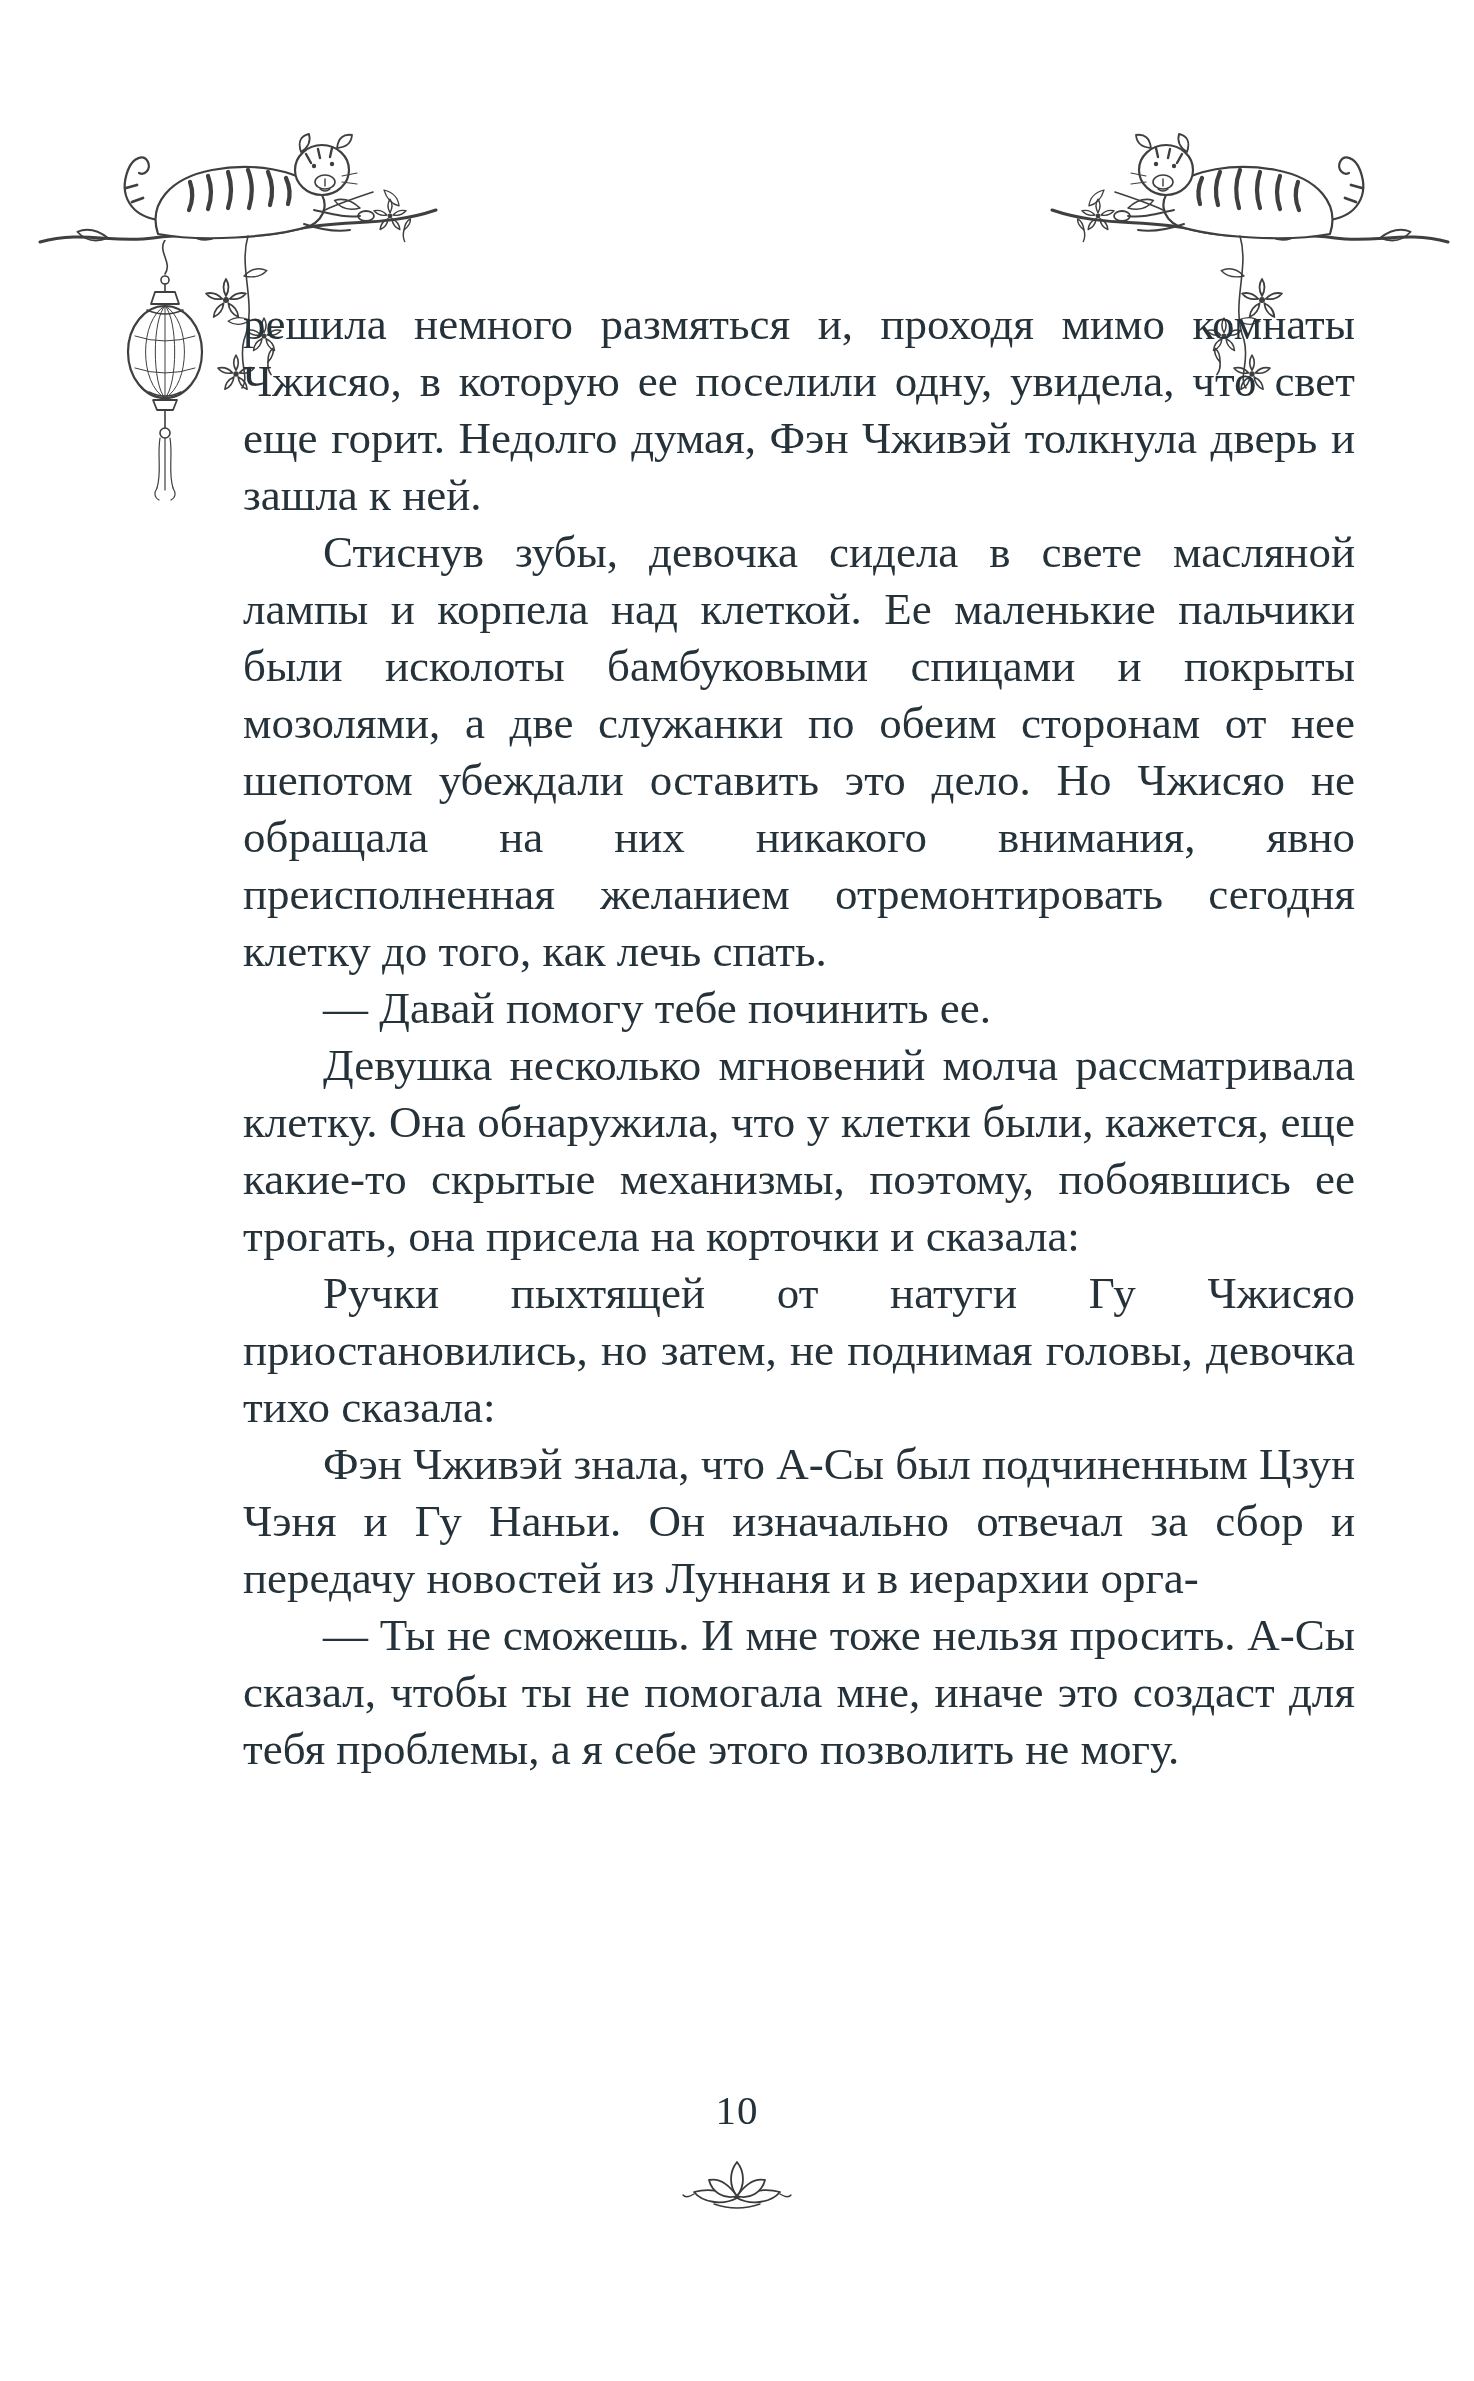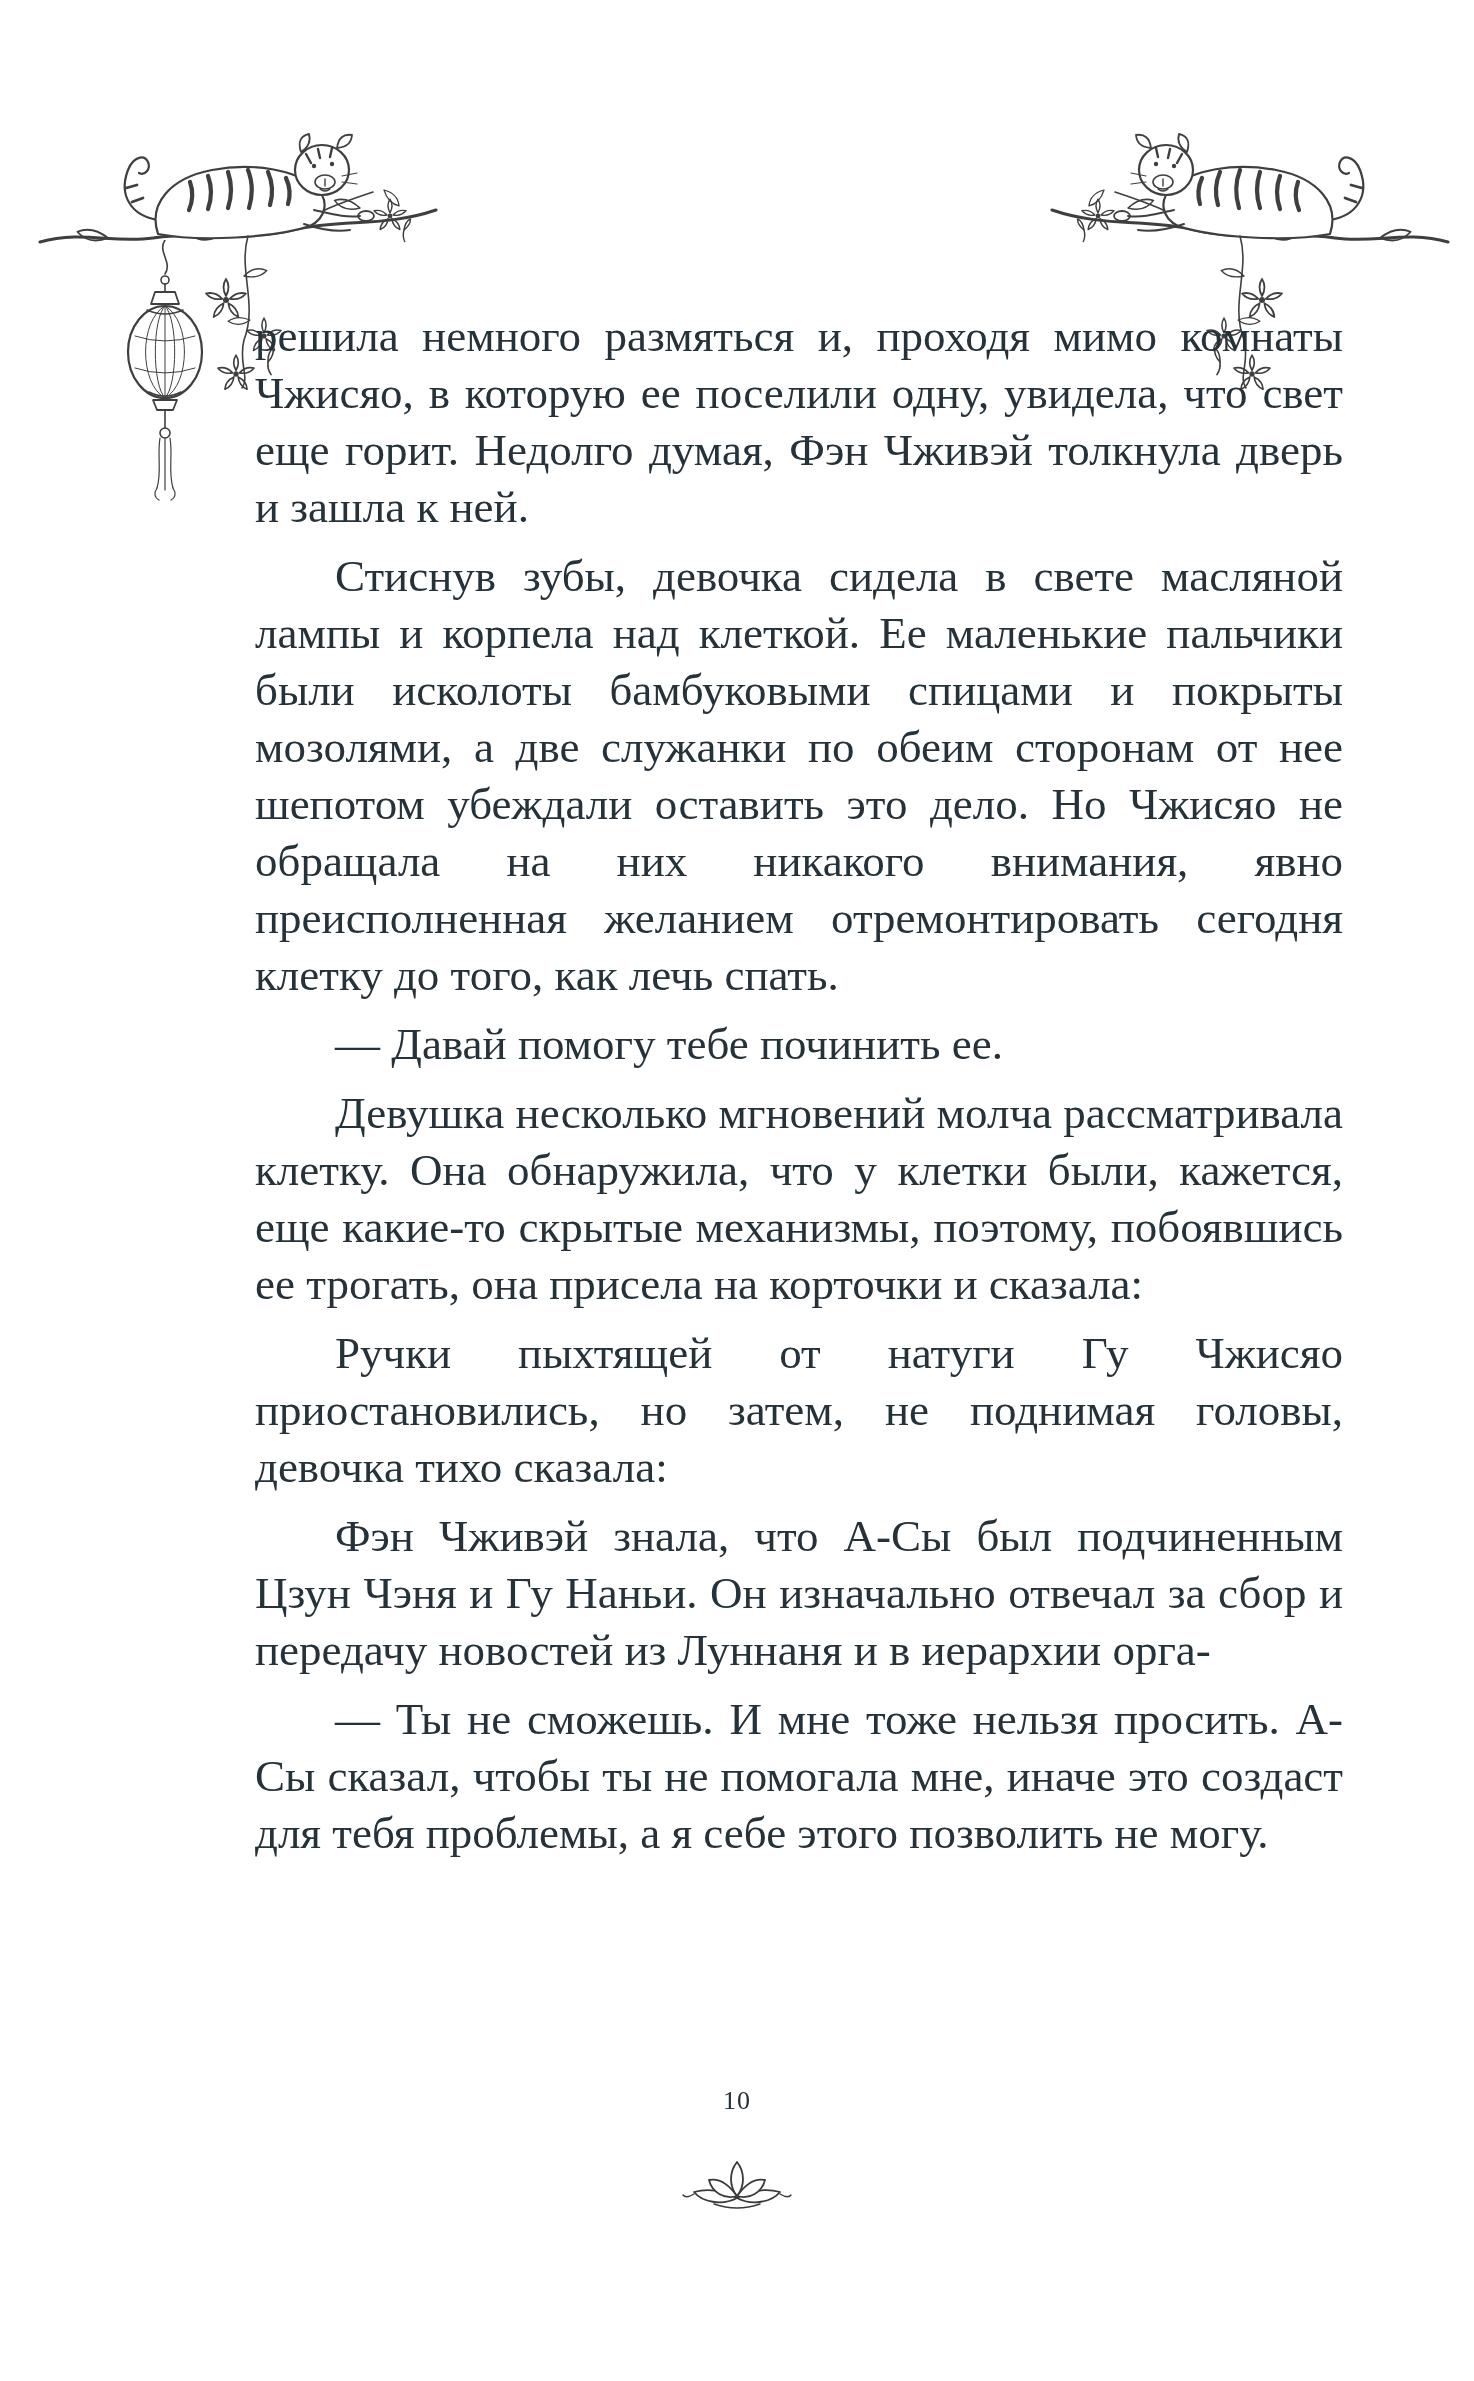--- a/index.html
+++ b/index.html
@@ -16,37 +16,37 @@
   .text-block {
     position: absolute;
     left: 243px;
     top: 296px;
     width: 1112px;
     font-size: 45px;
     line-height: 57px;
     text-align: justify;
     hyphens: auto;
   }
-  .para { margin: 12px; text-indent: 80px; }
+  .para { margin: 0; text-indent: 80px; }
   .para.noindent { text-indent: 0; }
 
   .deco { position: absolute; pointer-events: none; }
   .deco-left  { left: 38px;  top: 90px;  width: 420px; height: 560px; }
   .deco-right { right: 24px; top: 90px; width: 400px; height: 320px; }
   .deco-right .mirror { transform: scaleX(-1); }
   .lantern-svg { position: absolute; left: 67px; top: 150px; }
   .tiger-svg { display: block; }
 
   .page-number {
     position: absolute;
     top: 2086px;
     left: 0;
     width: 100%;
     text-align: center;
-    font-size: 26px;
+    font-size: 41px;
     letter-spacing: 1px;
   }
   .lotus-wrap {
     position: absolute;
     top: 2156px;
     left: 50%;
     transform: translateX(-50%);
   }
   .defs-holder { position: absolute; width: 0; height: 0; overflow: hidden; }
 </style>

